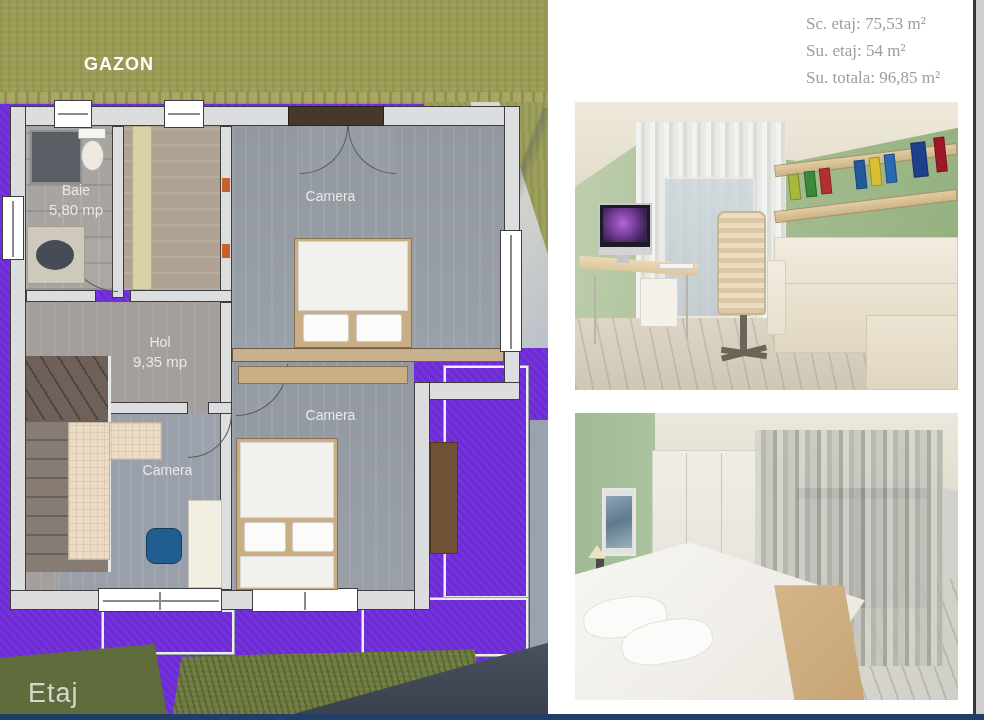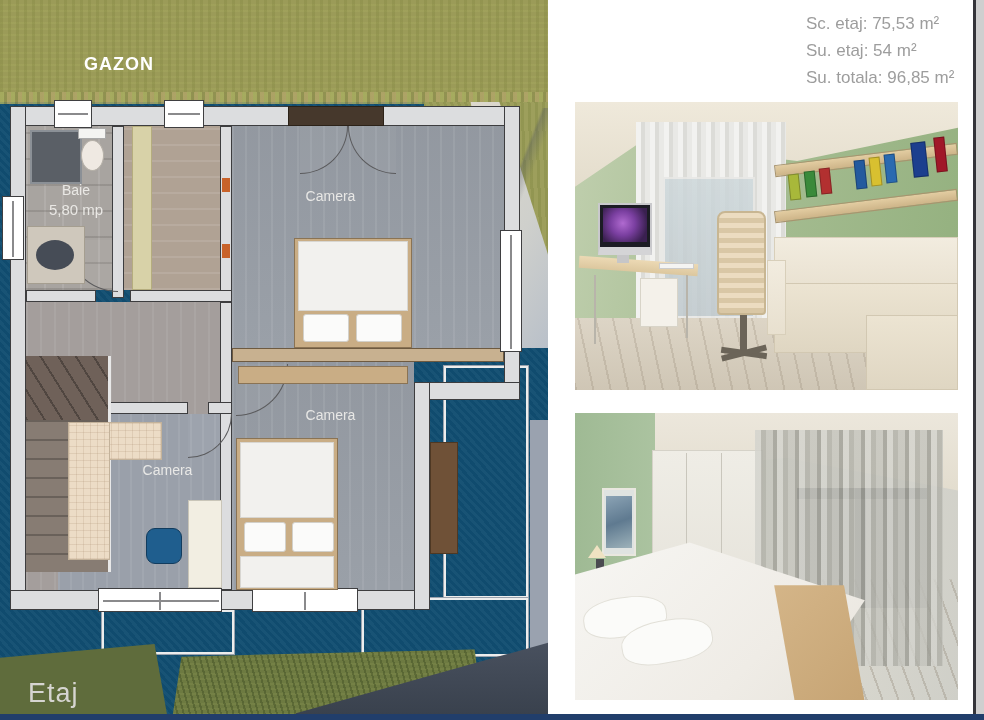--- a/index.html
+++ b/index.html
@@ -1,21 +1,21 @@
 <!DOCTYPE html>
 <html><head>
 <meta charset="utf-8">
 <style>
   html,body{margin:0;padding:0;background:#ffffff;}
   #canvas{position:relative;width:984px;height:720px;overflow:hidden;
           font-family:"Liberation Sans", sans-serif;background:#ffffff;}
   .abs{position:absolute;}
 
   
-  .plan{left:0;top:0;width:548px;height:720px;background:#0c4a6e;overflow:hidden;}
+  .plan{left:0;top:0;width:548px;height:720px;background:#6d28d9;overflow:hidden;}
   .concrete-tex{left:0;top:0;width:548px;height:720px;
     background:repeating-linear-gradient(47deg, rgba(255,255,255,.05) 0 3px, rgba(90,100,115,.05) 3px 6px);}
   .gazon{left:0;top:0;width:548px;height:102px;background:#9b9b58;
     background-image:repeating-linear-gradient(90deg, rgba(125,130,60,.28) 0 3px, rgba(0,0,0,0) 3px 8px),
                      repeating-linear-gradient(0deg, rgba(175,180,100,.22) 0 2px, rgba(0,0,0,0) 2px 6px);}
   .gazon-edge{left:0;top:92px;width:548px;height:12px;
     background:repeating-linear-gradient(90deg,#a7ad60 0 4px,#8f9050 4px 7px,#b0a468 7px 11px);opacity:.85;}
   .gazon-label{left:84px;top:54px;color:#ffffff;font-size:18px;font-weight:bold;letter-spacing:1px;}
   .grass-right{left:424px;top:102px;width:124px;height:246px;background:#9d9f5c;
     background-image:repeating-linear-gradient(88deg, rgba(120,128,58,.3) 0 3px, rgba(0,0,0,0) 3px 7px);}
@@ -245,36 +245,40 @@
     <div class="abs" style="left:188px;top:500px;width:34px;height:88px;background:#f2eee2;border:1px solid #c9c5b8;box-sizing:border-box;"></div>
     <div class="abs" style="left:146px;top:528px;width:36px;height:36px;background:#1f5e8e;border-radius:9px;border:1px solid #123c5e;box-sizing:border-box;"></div>
 
     <div class="abs rlabel" style="left:26px;top:180px;width:100px;">
       <div class="rname">Baie</div>
       <div class="rarea">5,80 mp</div>
     </div>
     <div class="abs rlabel" style="left:258px;top:186px;width:145px;">
       <div class="rname">Camera</div>
     </div>
+    <div class="abs rlabel" style="left:85px;top:332px;width:150px;">
+      <div class="rname">Hol</div>
+      <div class="rarea">9,35 mp</div>
+    </div>
     <div class="abs rlabel" style="left:258px;top:405px;width:145px;">
       <div class="rname">Camera</div>
     </div>
     <div class="abs rlabel" style="left:95px;top:460px;width:145px;">
       <div class="rname">Camera</div>
     </div>
 
     <div class="abs grass-patch" style="left:172px;top:648px;width:312px;height:72px;clip-path:polygon(3% 12%,97% 2%,100% 100%,0 100%);"></div>
     <div class="abs grass-patch" style="left:0;top:644px;width:168px;height:76px;background:#5f6c3c;clip-path:polygon(0 18%,92% 0,100% 100%,0 100%);"></div>
     <div class="abs" style="left:530px;top:420px;width:18px;height:240px;background:#9aa2af;"></div>
     <div class="abs roof" style="left:296px;top:636px;width:252px;height:84px;clip-path:polygon(0 92%,100% 8%,100% 100%,0 100%);"></div>
     <div class="abs etaj-label" style="left:28px;top:678px;">Etaj</div>
   </div>
 
   <div class="abs rpanel">
-    <div class="abs summary" style="left:258px;top:10px;">
+    <div class="abs summary" style="left:258px;top:10px;font-family:Liberation Serif, serif;">
       <div>Sc. etaj: 75,53 m²</div>
       <div>Su. etaj: 54 m²</div>
       <div>Su. totala: 96,85 m²</div>
     </div>
 
     <div class="abs photo" style="left:27px;top:102px;width:383px;height:288px;">
       <div class="abs o-back"></div>
       <div class="abs o-ceil"></div>
       <div class="abs o-curtain"></div>
       <div class="abs o-window"></div>

